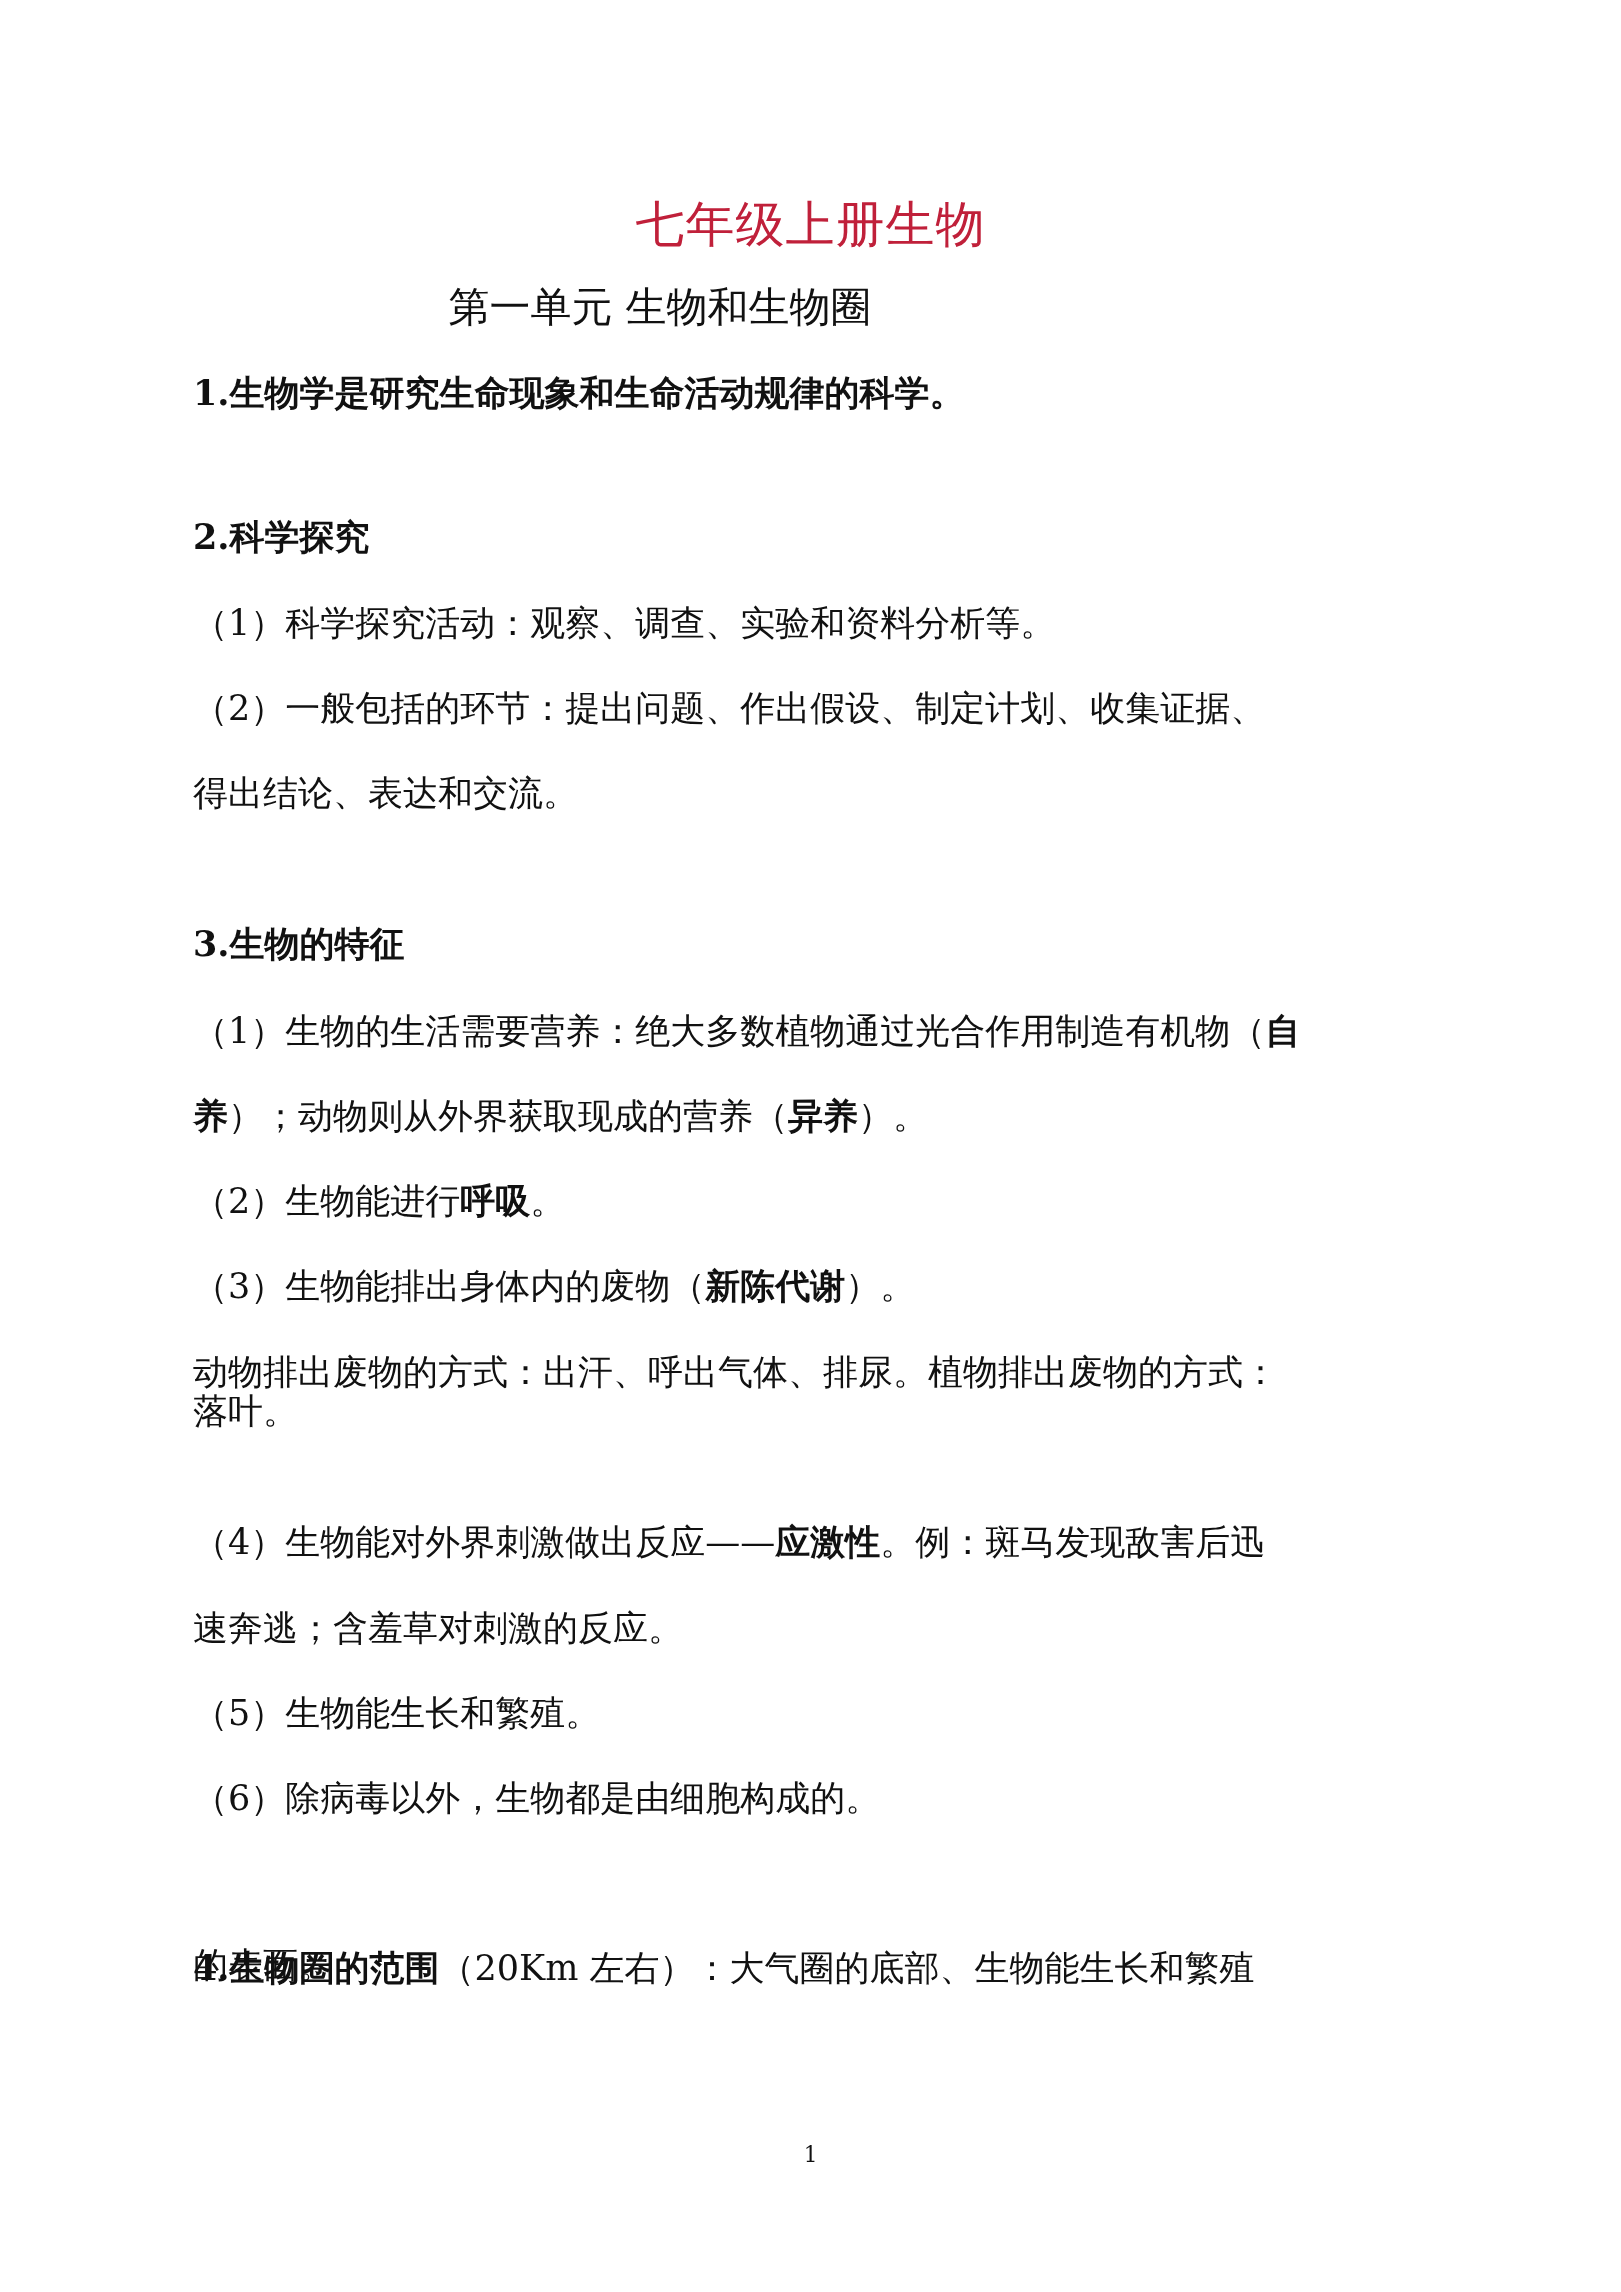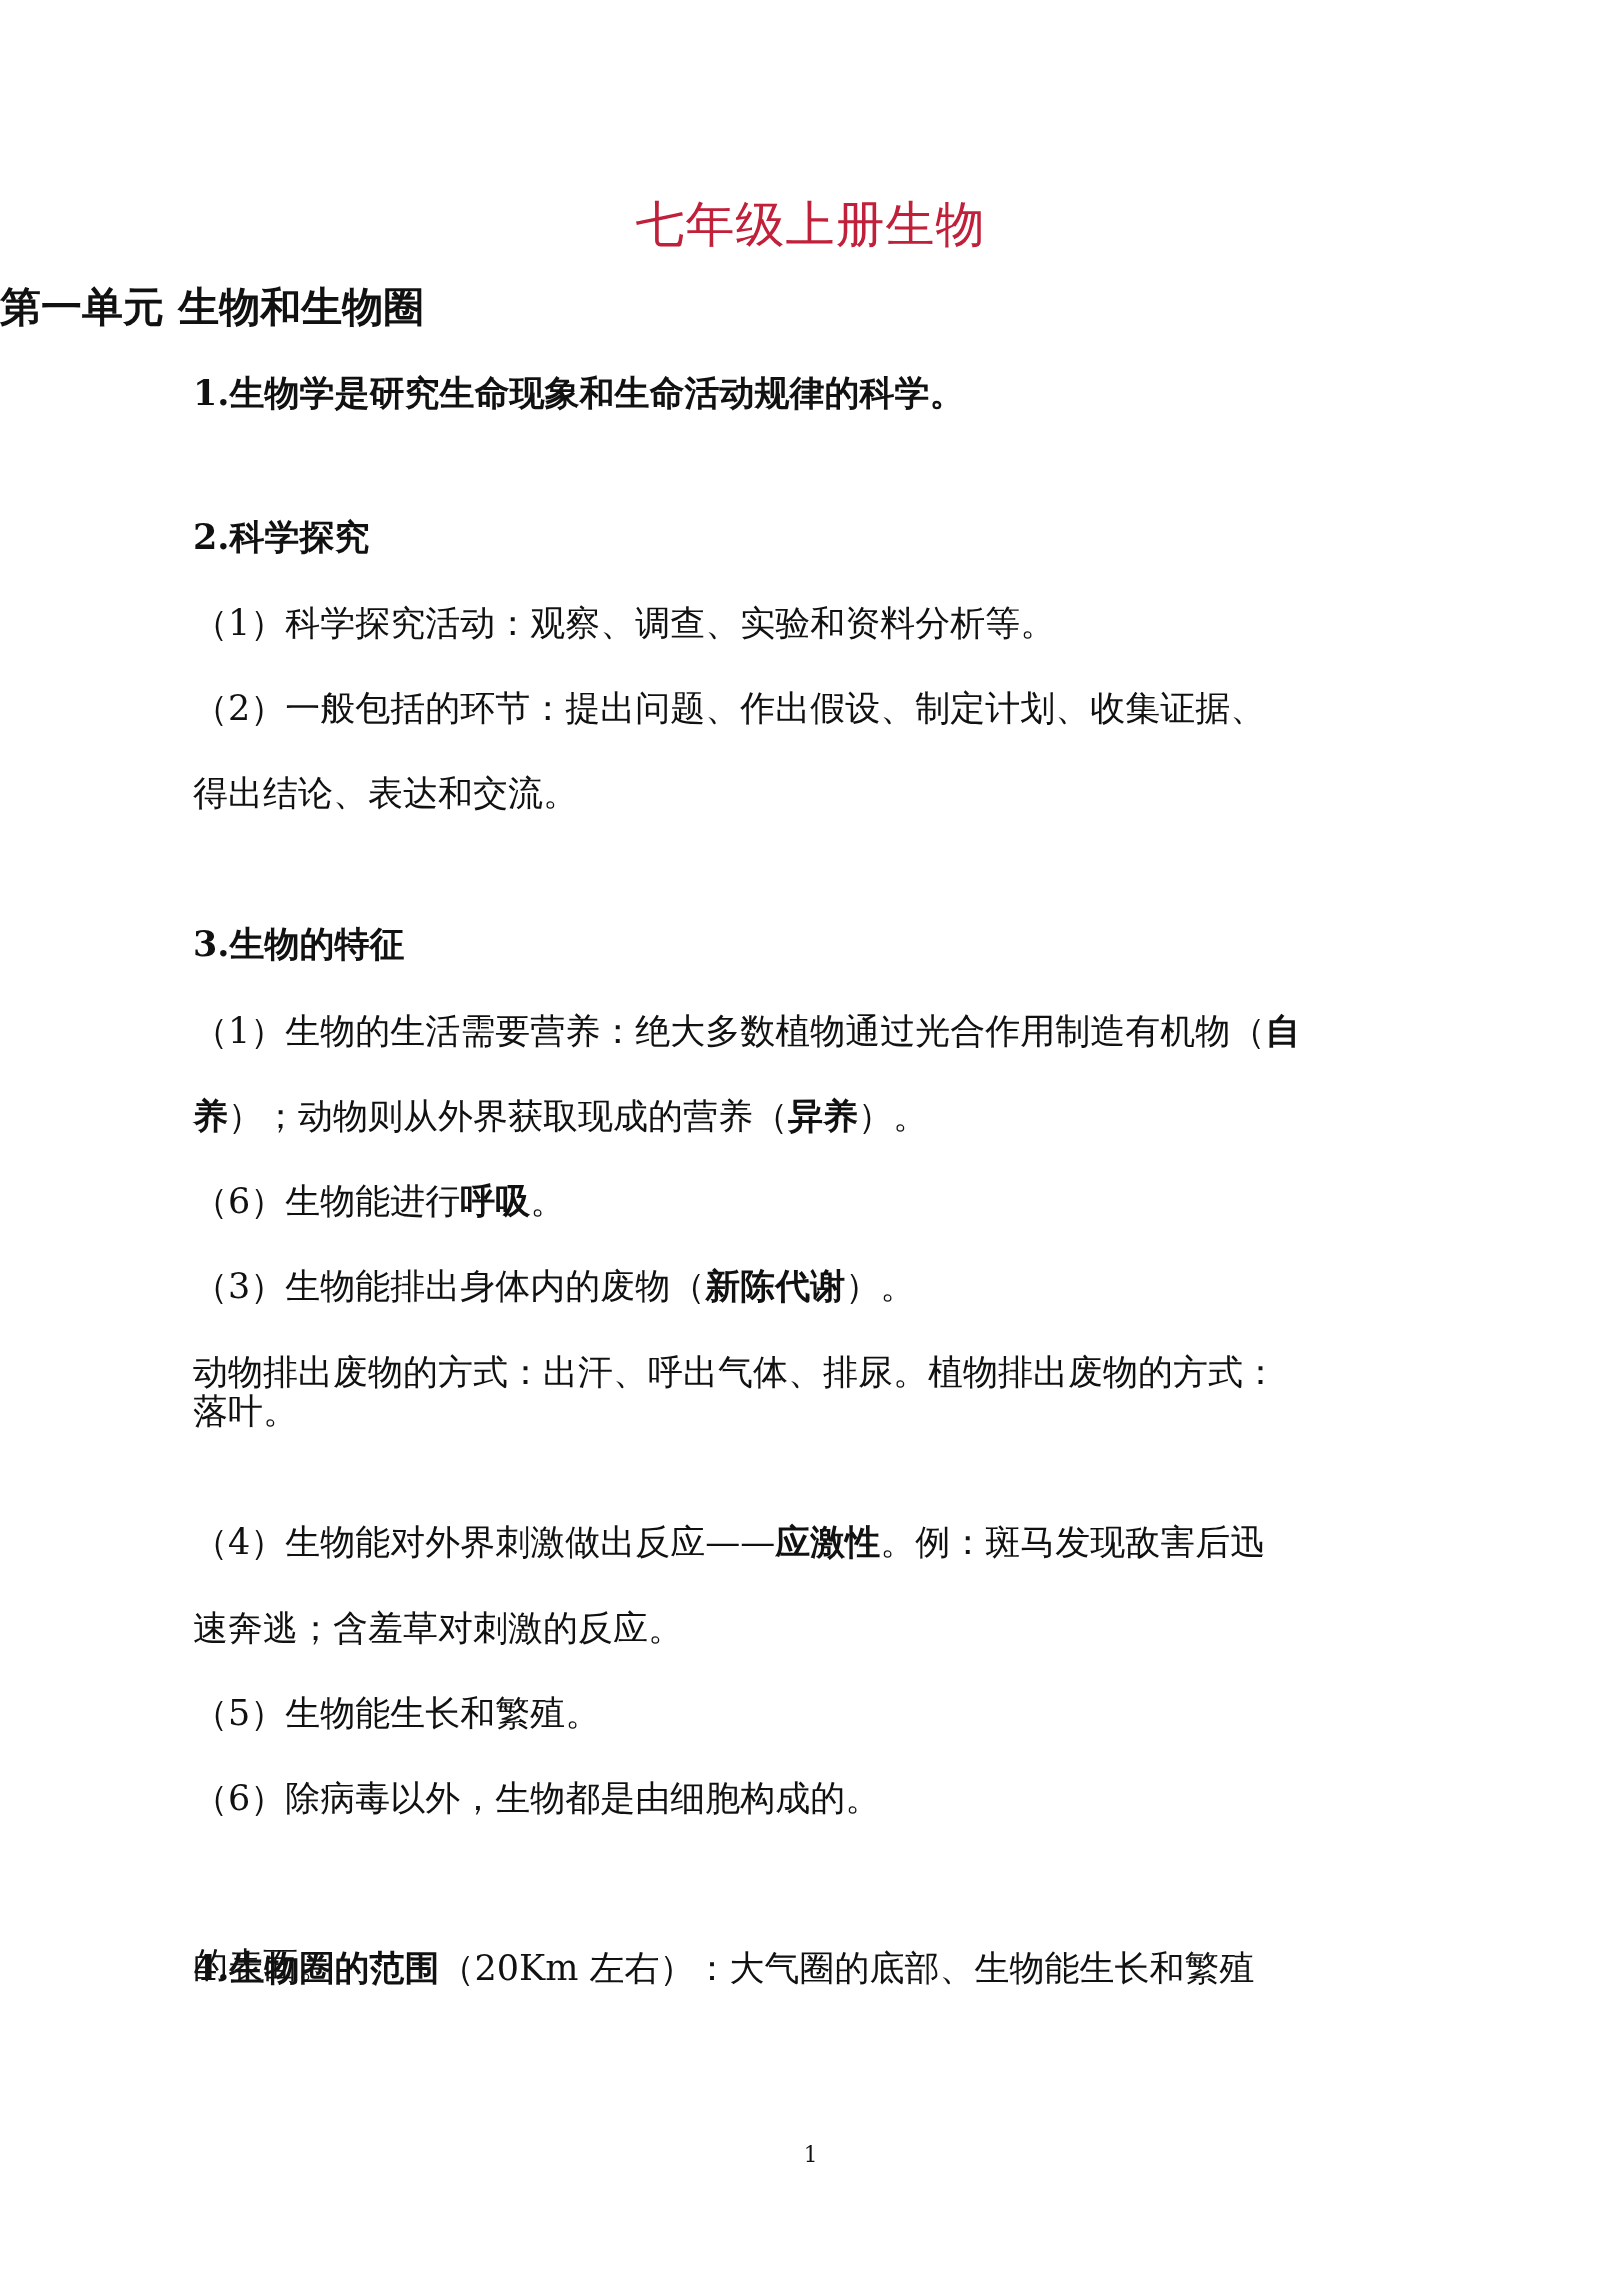--- a/index.html
+++ b/index.html
@@ -1,21 +1,21 @@
 <!DOCTYPE html>
 <html><head>
 <meta charset="utf-8">
 <style>
   html, body { margin:0; padding:0; background:#ffffff; }
   body { width:1621px; height:2293px; position:relative; overflow:hidden;
          font-family:"DejaVu Serif","Liberation Serif",serif; color:#111; }
   .title { position:absolute; left:0; width:1621px; top:192px; text-align:center;
            font-size:49px; color:#c0203a; font-family:"DejaVu Serif",serif; letter-spacing:1px; }
-  .subtitle { position:absolute; left:0; width:1320px; top:280px; text-align:left;
-              font-size:41px; font-weight:bold; color:#111; font-family:"DejaVu Serif",serif; }
+  .subtitle { position:absolute; left:0; width:1320px; top:280px; text-align:center;
+              font-size:41px; font-weight:normal; color:#111; font-family:"DejaVu Serif",serif; }
   .line { position:absolute; left:193px; width:1245px; font-size:35px; white-space:nowrap; }
   .heading { font-weight:bold; }
   b { font-weight:bold; }
   .pageno { position:absolute; left:0; width:1621px; top:2142px; text-align:center; font-size:21.6px; }
 </style>
 </head>
 <body>
 
 <div class="title">七年级上册生物</div>
 <div class="subtitle">第一单元  生物和生物圈</div>
@@ -28,21 +28,21 @@
 <div class="line" style="top:770px">得出结论、表达和交流。</div>
 
 <div class="line heading" style="top:921px">3.生物的特征</div>
 <div class="line" style="top:1008px">
   <span>（1）生物的生活需要营养：绝大多数植物通过光合作用制造有机物（</span><b>自</b>
 </div>
 <div class="line" style="top:1093px">
   <b>养</b><span>）；动物则从外界获取现成的营养（</span><b>异养</b><span>）。</span>
 </div>
 <div class="line" style="top:1178px">
-  <span>（6）生物能进行</span><b>呼吸</b><span>。</span>
+  <span>（2）生物能进行</span><b>呼吸</b><span>。</span>
 </div>
 <div class="line" style="top:1263px">
   <span>（3）生物能排出身体内的废物（</span><b>新陈代谢</b><span>）。</span>
 </div>
 <div class="line" style="top:1349px">动物排出废物的方式：出汗、呼出气体、排尿。植物排出废物的方式：</div>
 <div class="line" style="top:1388px">落叶。</div>
 <div class="line" style="top:1519px">
   <span>（4）生物能对外界刺激做出反应——</span><b>应激性</b><span>。例：斑马发现敌害后迅</span>
 </div>
 <div class="line" style="top:1605px">速奔逃；含羞草对刺激的反应。</div>

